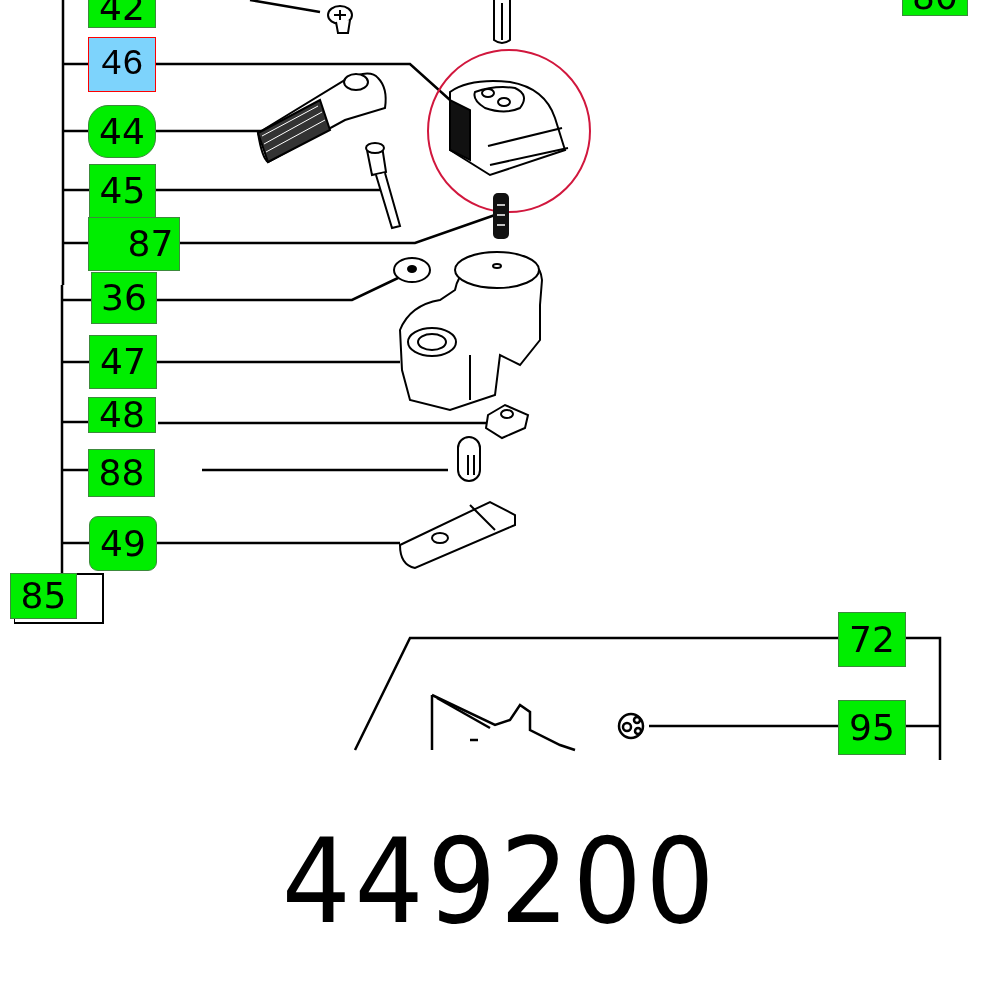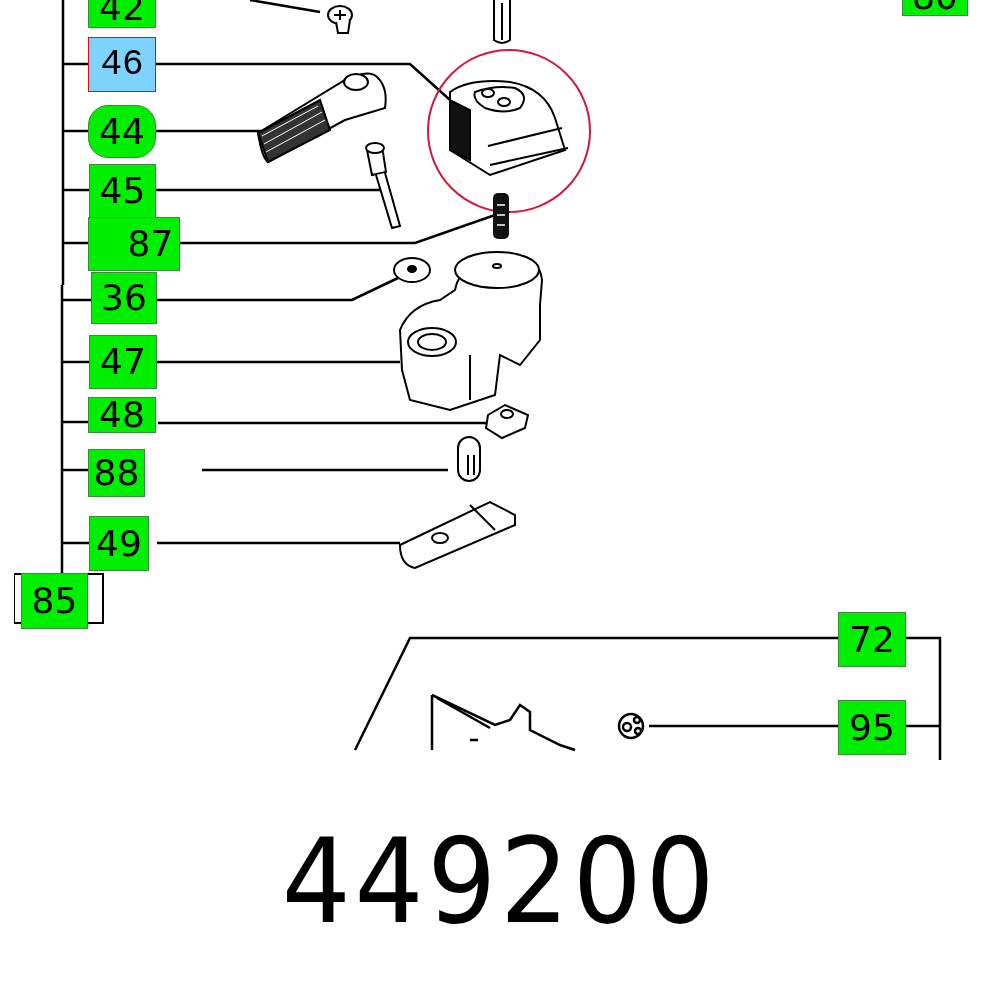--- a/index.html
+++ b/index.html
@@ -151,21 +151,21 @@
   <div class="frame85"></div>
 
   <div class="label" style="left:88px;top:-12px;width:68px;height:40px;">42</div>
   <div class="label active" style="left:88px;top:37px;width:68px;height:55px;">46</div>
   <div class="label" style="left:88px;top:105px;width:68px;height:53px;border-radius:20px;">44</div>
   <div class="label" style="left:89px;top:164px;width:67px;height:54px;">45</div>
   <div class="label" style="left:88px;top:217px;width:92px;height:54px;padding-left:33px;">87</div>
   <div class="label" style="left:91px;top:272px;width:66px;height:52px;">36</div>
   <div class="label" style="left:89px;top:335px;width:68px;height:54px;">47</div>
   <div class="label" style="left:88px;top:397px;width:68px;height:36px;">48</div>
-  <div class="label" style="left:88px;top:449px;width:57px;height:48px;">88</div>
-  <div class="label" style="left:89px;top:516px;width:60px;height:55px;">49</div>
-  <div class="label" style="left:21px;top:573px;width:67px;height:56px;">85</div>
+  <div class="label" style="left:88px;top:449px;width:67px;height:48px;">88</div>
+  <div class="label" style="left:89px;top:516px;width:68px;height:55px;border-radius:9px;">49</div>
+  <div class="label" style="left:10px;top:573px;width:67px;height:46px;">85</div>
   <div class="label" style="left:838px;top:612px;width:68px;height:55px;">72</div>
   <div class="label" style="left:838px;top:700px;width:68px;height:55px;">95</div>
   <div class="label" style="left:902px;top:-30px;width:66px;height:46px;align-items:flex-end;">80</div>
 </div>
 
 <div class="part-number">449200</div>
 
 </body></html>

